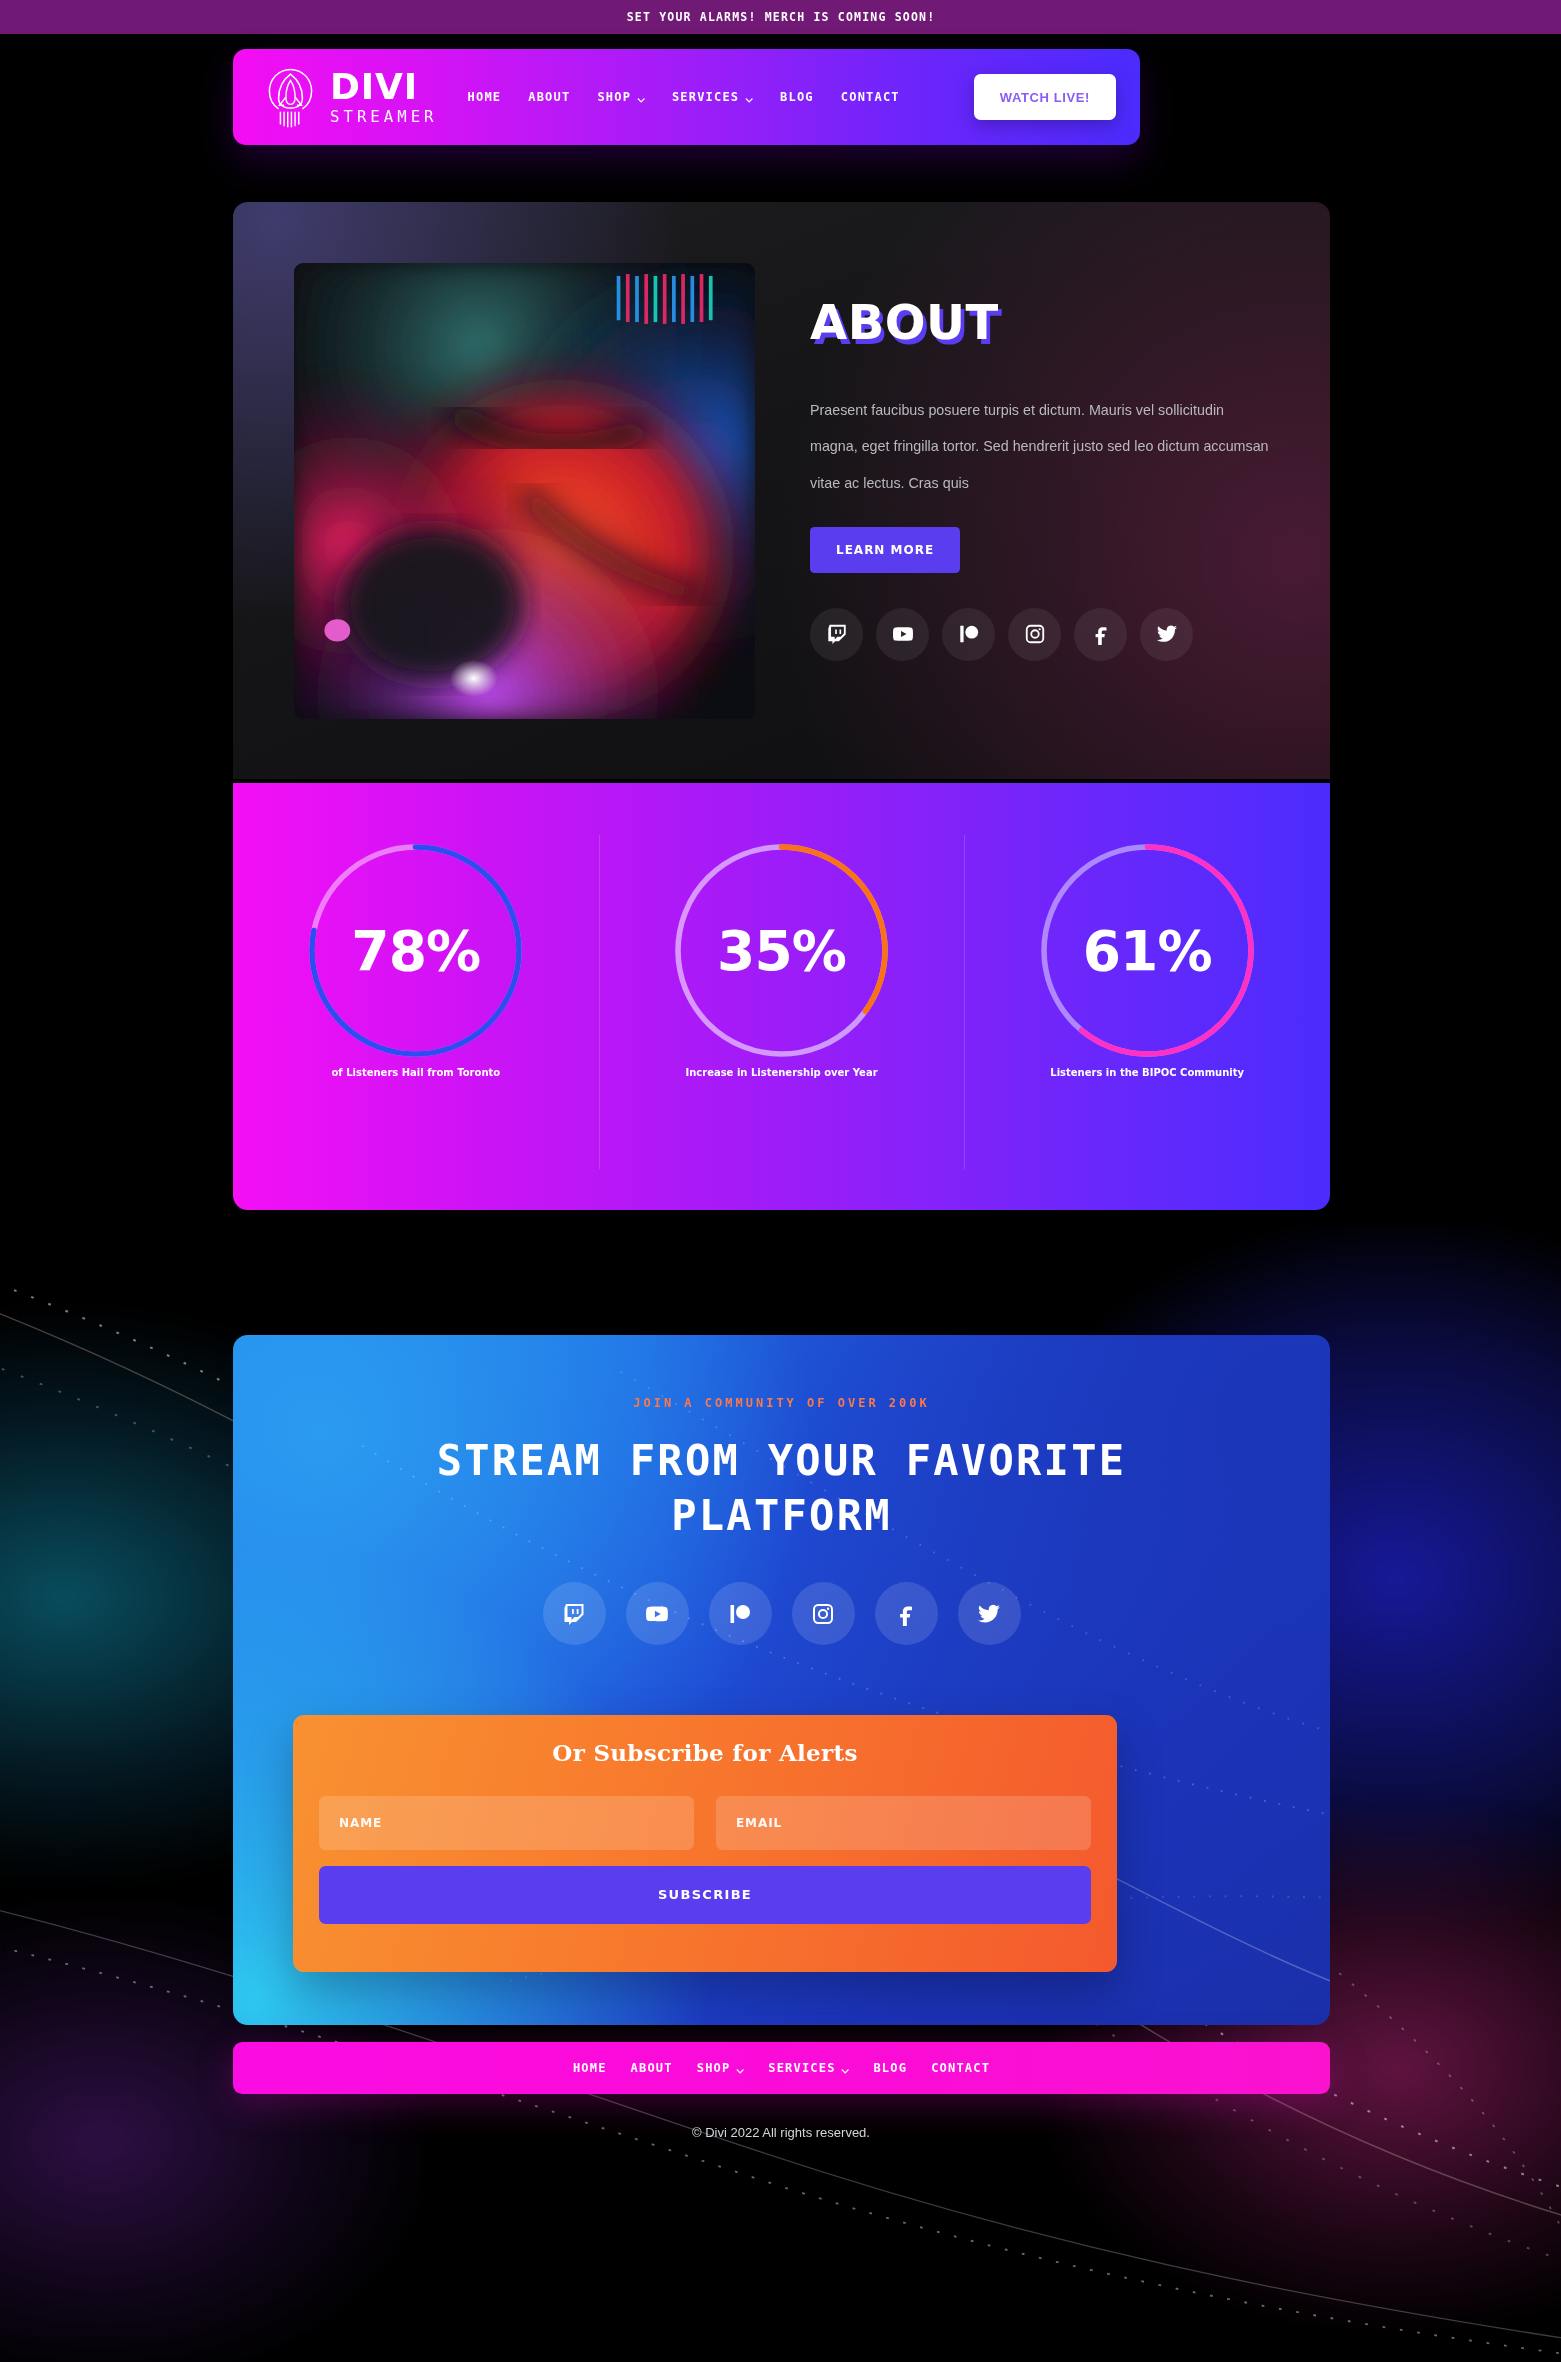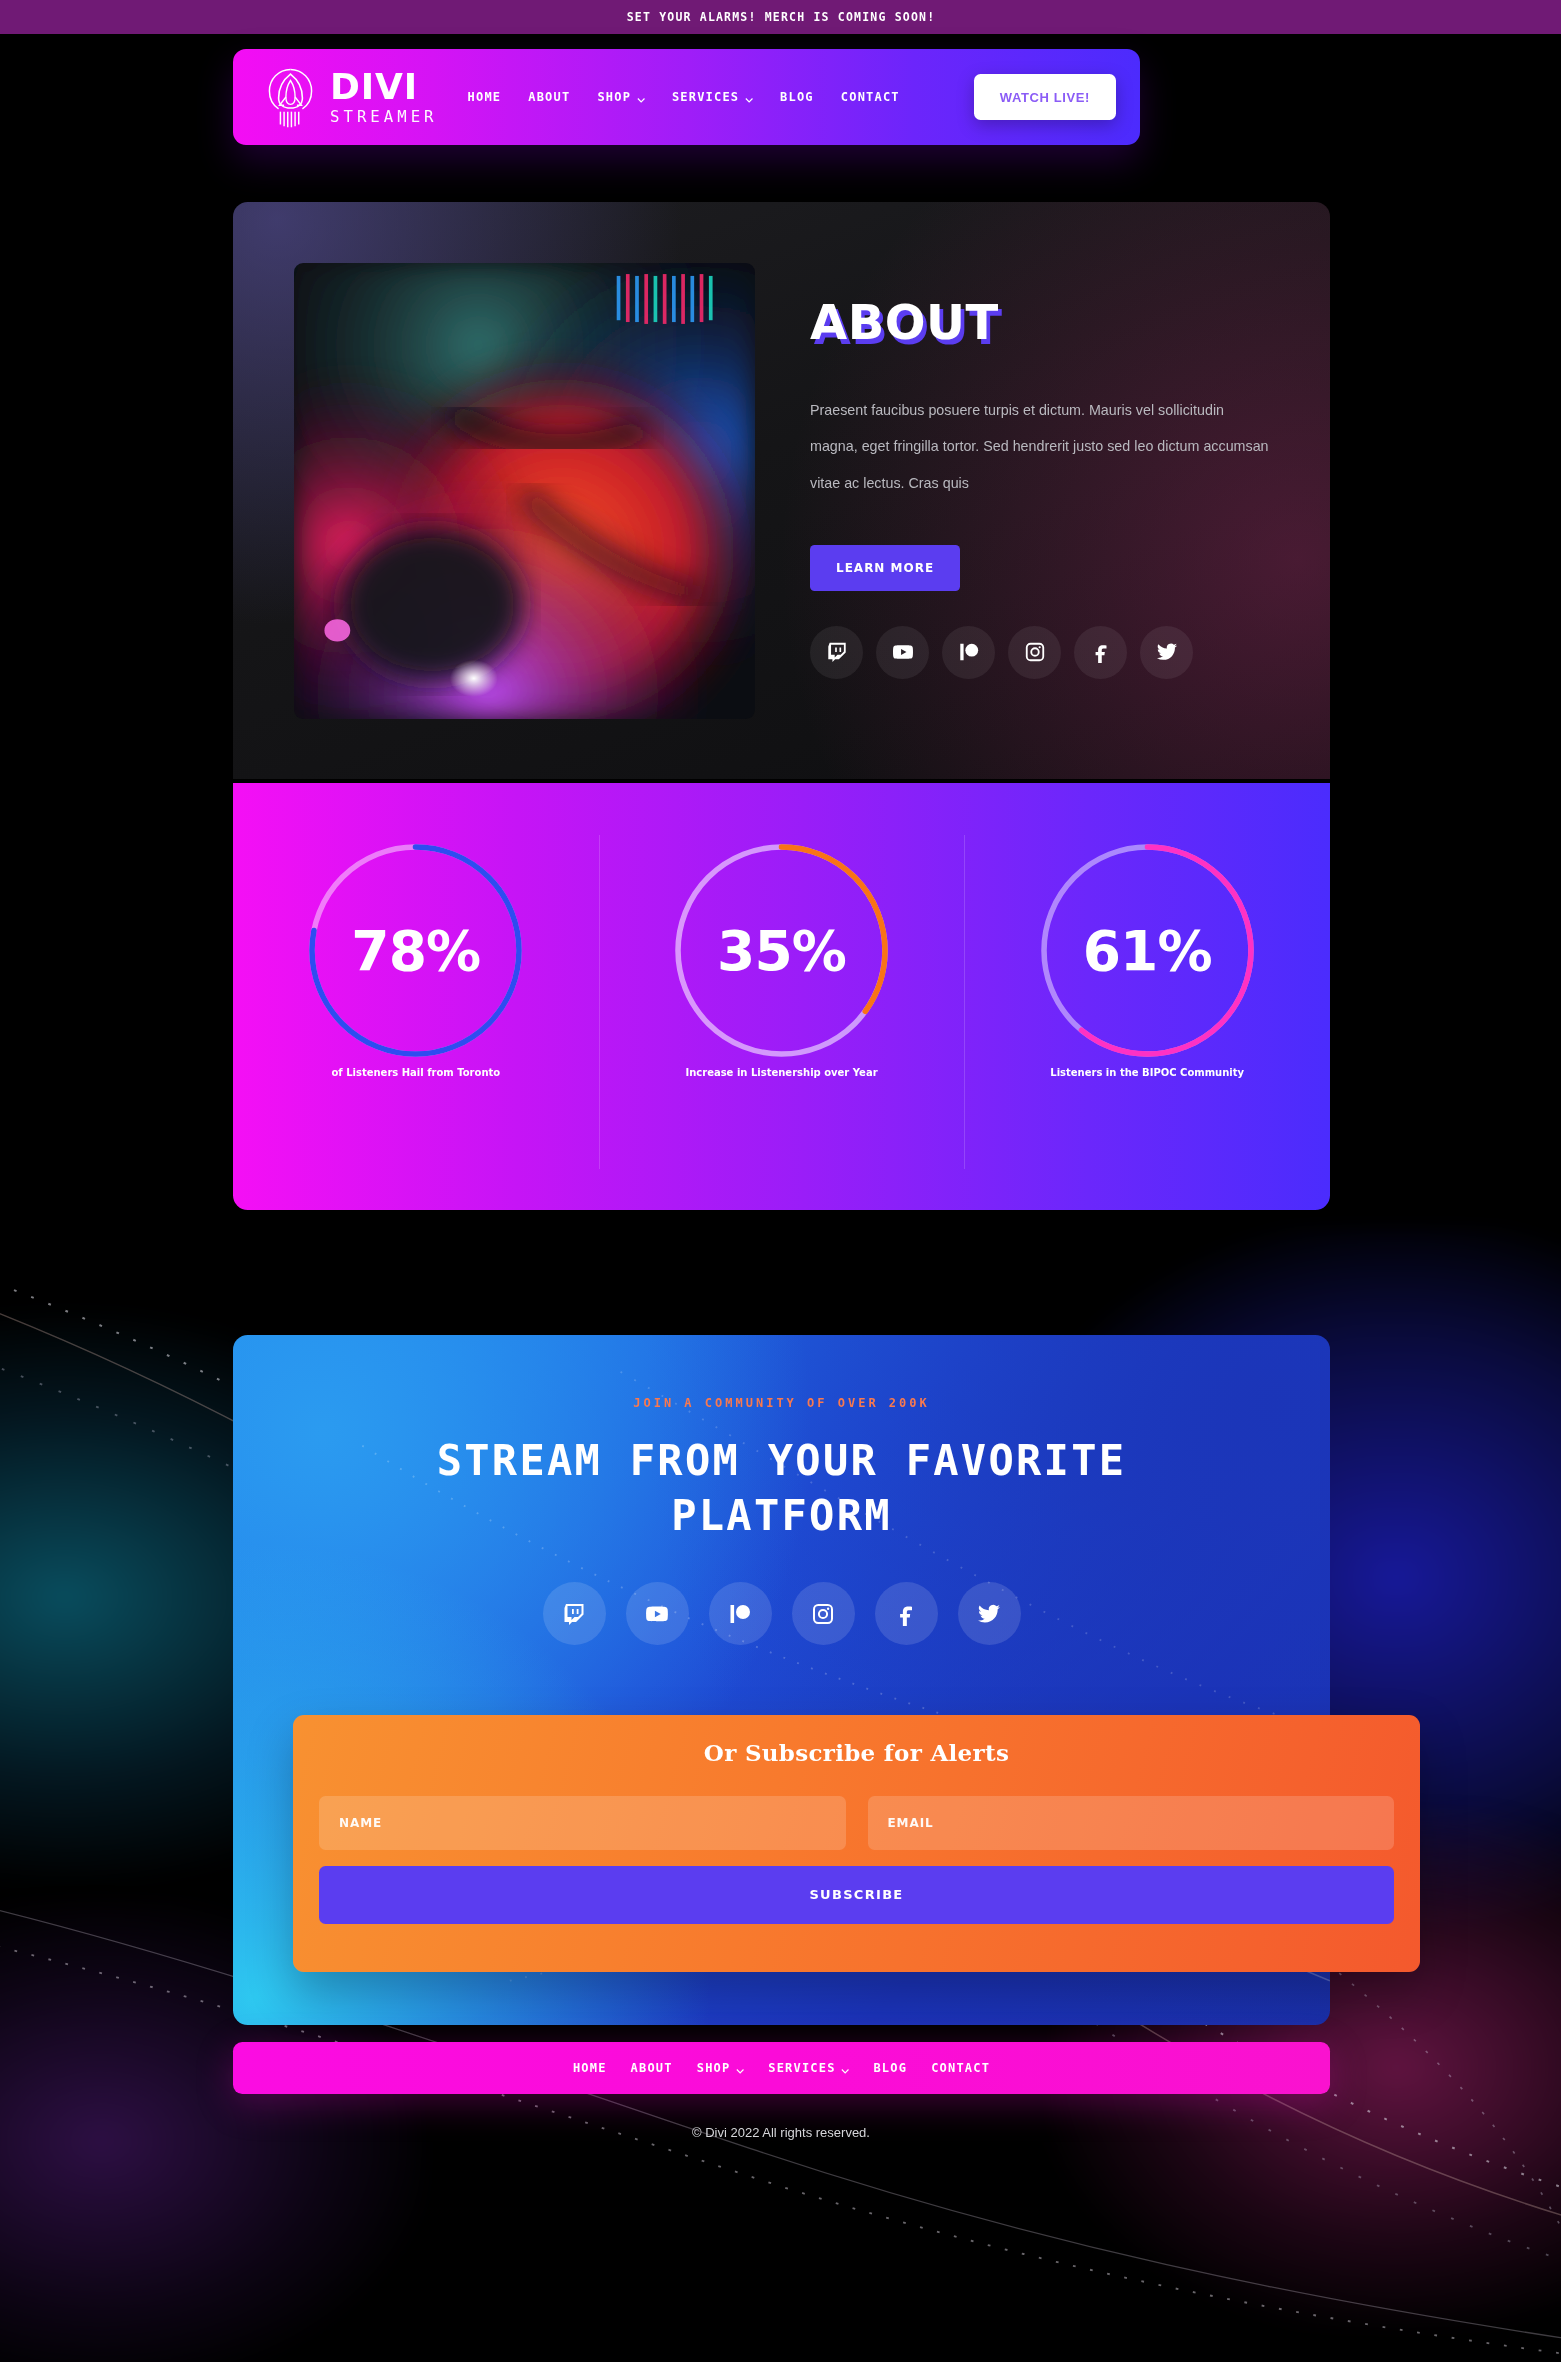--- a/index.html
+++ b/index.html
@@ -146,21 +146,21 @@
     text-shadow: 3.7px 4.6px 0 #5b3df0;
   }
   .about-text {
     margin-top: 42px;
     color: #b9b9bf;
     font-size: 14.3px; line-height: 2.55;
     font-family: "Liberation Sans", sans-serif;
     width: 461px;
   }
   .learn-more {
-    margin-top: 44px;
+    margin-top: 26px;
     display: inline-block;
     background: #5b3df0; color: #ffffff;
     font-size: 12px; font-weight: 700; letter-spacing: 1px;
     border: none; border-radius: 4.6px;
     padding: 15.7px 26px; cursor: pointer;
     font-family: "DejaVu Sans", sans-serif;
   }
   .social-row { margin-top: 35px; display: flex; gap: 13px; }
   .social-dot {
     width: 53px; height: 53px; border-radius: 50%;
@@ -242,21 +242,21 @@
     width: 63px; height: 63px; border-radius: 50%;
     background: rgba(255,255,255,0.13);
     display: flex; align-items: center; justify-content: center;
     cursor: pointer;
   }
   .cta-dot svg { width: 24px; height: 24px; fill: #ffffff; }
 
   .subscribe {
     position: absolute;
     left: 293px; top: 1715px;
-    width: 1127px; height: 257px;
+    width: 824px; height: 257px;
     border-radius: 11px;
     background: linear-gradient(105deg, #f89131 0%, #f87a2d 42%, #f4592d 100%);
     padding: 24px 26px 24px;
     box-shadow: 0 20px 46px rgba(0,0,0,0.25);
   }
   .subscribe-title {
     text-align: center; color: #ffffff;
     font-size: 23px; font-weight: 700;
     font-family: "DejaVu Serif", serif;
     letter-spacing: 0.3px;

